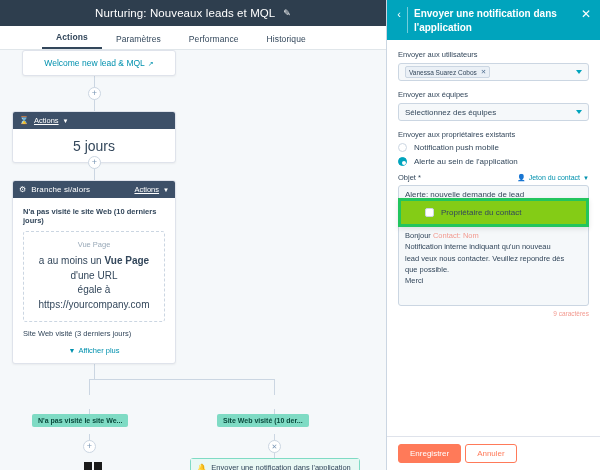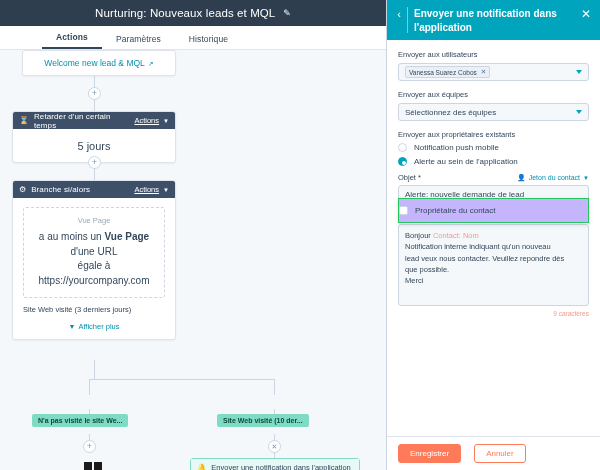--- a/index.html
+++ b/index.html
@@ -69,21 +69,21 @@
     font-size: 8px;
   }
   .node-header .hicon { margin-right: 5px; font-size: 8px; }
   .node-header .htitle { flex: 1; letter-spacing: .1px; }
   .node-header .hactions {
     font-size: 7.5px; color: #ffffff; text-decoration: underline; cursor: pointer;
   }
   .node-header .caret { margin-left: 4px; font-size: 6px; }
   .node-body {
     display: flex; align-items: center; justify-content: center;
-    font-size: 11px; color: #33475b;
+    font-size: 14px; color: #33475b;
   }
 
   .node-delay { left: 12px; top: 61px; width: 164px; }
   .node-delay .node-body { height: 33px; }
 
   .node-branch { left: 12px; top: 130px; width: 164px; }
   .branch-body { padding: 9px 10px 8px 10px; }
   .branch-label { font-size: 7.5px; color: #33475b; font-weight: bold; margin-bottom: 6px; }
   .filter-box {
     border: 1px dashed #cbd6e2; border-radius: 3px;
@@ -175,23 +175,23 @@
   }
   .chip {
     display: inline-flex; align-items: center;
     background: #eaf0f6; border: 1px solid #cbd6e2; border-radius: 2px;
     font-size: 6.5px; color: #33475b; padding: 1px 3px; height: 12px;
   }
   .chip .x { margin-left: 4px; font-size: 6.5px; color: #516f90; cursor: pointer; }
 
   .dropdown-open {
     position: absolute; left: 11px; right: 11px;
-    background: #c4b5fd; border: 1px solid #22c55e;
+    background: #84cc16; border: 3px solid #22c55e;
     box-shadow: 0 2px 5px rgba(0,0,0,.10);
-    z-index: 20; padding: 7px 0;
+    z-index: 20; padding: 7px 24px;
   }
   .dd-item { display: flex; align-items: center; }
   .dd-checkbox {
     width: 9px; height: 9px; border: 1px solid #cbd6e2; border-radius: 2px;
     background: #fff; margin-right: 7px; flex: 0 0 9px;
   }
   .dd-label { font-size: 8px; color: #33475b; }
 
   .radio-row { display: flex; align-items: center; margin-bottom: 5px; }
   .radio {
@@ -218,21 +218,21 @@
     overflow: hidden;
   }
   .token-inline { color: #f2998f; }
   .char-count {
     text-align: right; font-size: 6.5px; color: #f2998f;
     margin-top: 4px;
   }
 
   .panel-footer {
     border-top: 1px solid #dfe3eb; background: #ffffff;
-    padding: 7px 11px; display: flex; gap: 13px; align-items: center;
+    padding: 7px 11px; display: flex; gap: 4px; align-items: center;
   }
   .btn {
     font-size: 8px; border-radius: 3px; padding: 4px 11px; cursor: pointer;
     font-family: "Liberation Sans", sans-serif;
   }
   .btn-primary { background: #ff7a59; color: #ffffff; border: 1px solid #ff7a59; }
   .btn-secondary { background: #ffffff; color: #ff7a59; border: 1px solid #ff7a59; }
 </style>
 </head>
 <body>
@@ -242,20 +242,21 @@
   <div class="left-pane">
 
     <div class="topbar">
       <span class="wf-title">Nurturing: Nouveaux leads et MQL</span>
       <span class="pencil-icon">✎</span>
     </div>
 
     <div class="tabbar">
       <div class="tab active">Actions</div>
       <div class="tab">Paramètres</div>
+      <div class="tab">Performance</div>
       <div class="tab">Historique</div>
     </div>
 
     <div class="canvas">
 
       <div class="vline" style="left:94px; top:26px; height:36px;"></div>
       <div class="vline" style="left:94px; top:94px; height:37px;"></div>
       <div class="vline" style="left:94px; top:310px; height:19px;"></div>
       <div class="hline" style="left:89px; top:329px; width:186px;"></div>
       <div class="vline" style="left:89px; top:329px; height:16px;"></div>
@@ -269,37 +270,37 @@
         <a>
           <span>Welcome new lead &amp; MQL</span><span class="ext-icon">↗</span>
         </a>
       </div>
 
       <div class="plus-btn" style="left:88px; top:37px;">+</div>
 
       <div class="node node-delay">
         <div class="node-header">
           <span class="hicon">⌛</span>
-          <span class="htitle">Retarder d'un certain temps</span>
           <span class="hactions">Actions</span>
           <span class="caret">▼</span>
         </div>
         <div class="node-body">5 jours</div>
       </div>
 
       <div class="plus-btn" style="left:88px; top:106px;">+</div>
 
       <div class="node node-branch">
         <div class="node-header">
           <span class="hicon">⚙</span>
           <span class="htitle">Branche si/alors</span>
           <span class="hactions">Actions</span>
           <span class="caret">▼</span>
         </div>
         <div class="branch-body">
+          <div class="branch-label">N'a pas visité le site Web (10 derniers jours)</div>
           <div class="filter-box">
             <div class="filter-title">Vue Page</div>
             <div class="filter-text">
               <span>a au moins un </span><b>Vue Page</b><span> d'une URL</span><br>
               <span>égale à https://yourcompany.com</span>
             </div>
           </div>
           <div class="branch-label2">Site Web visité (3 derniers jours)</div>
           <div class="showmore">
             <span class="chev">▼</span><span>Afficher plus</span>

